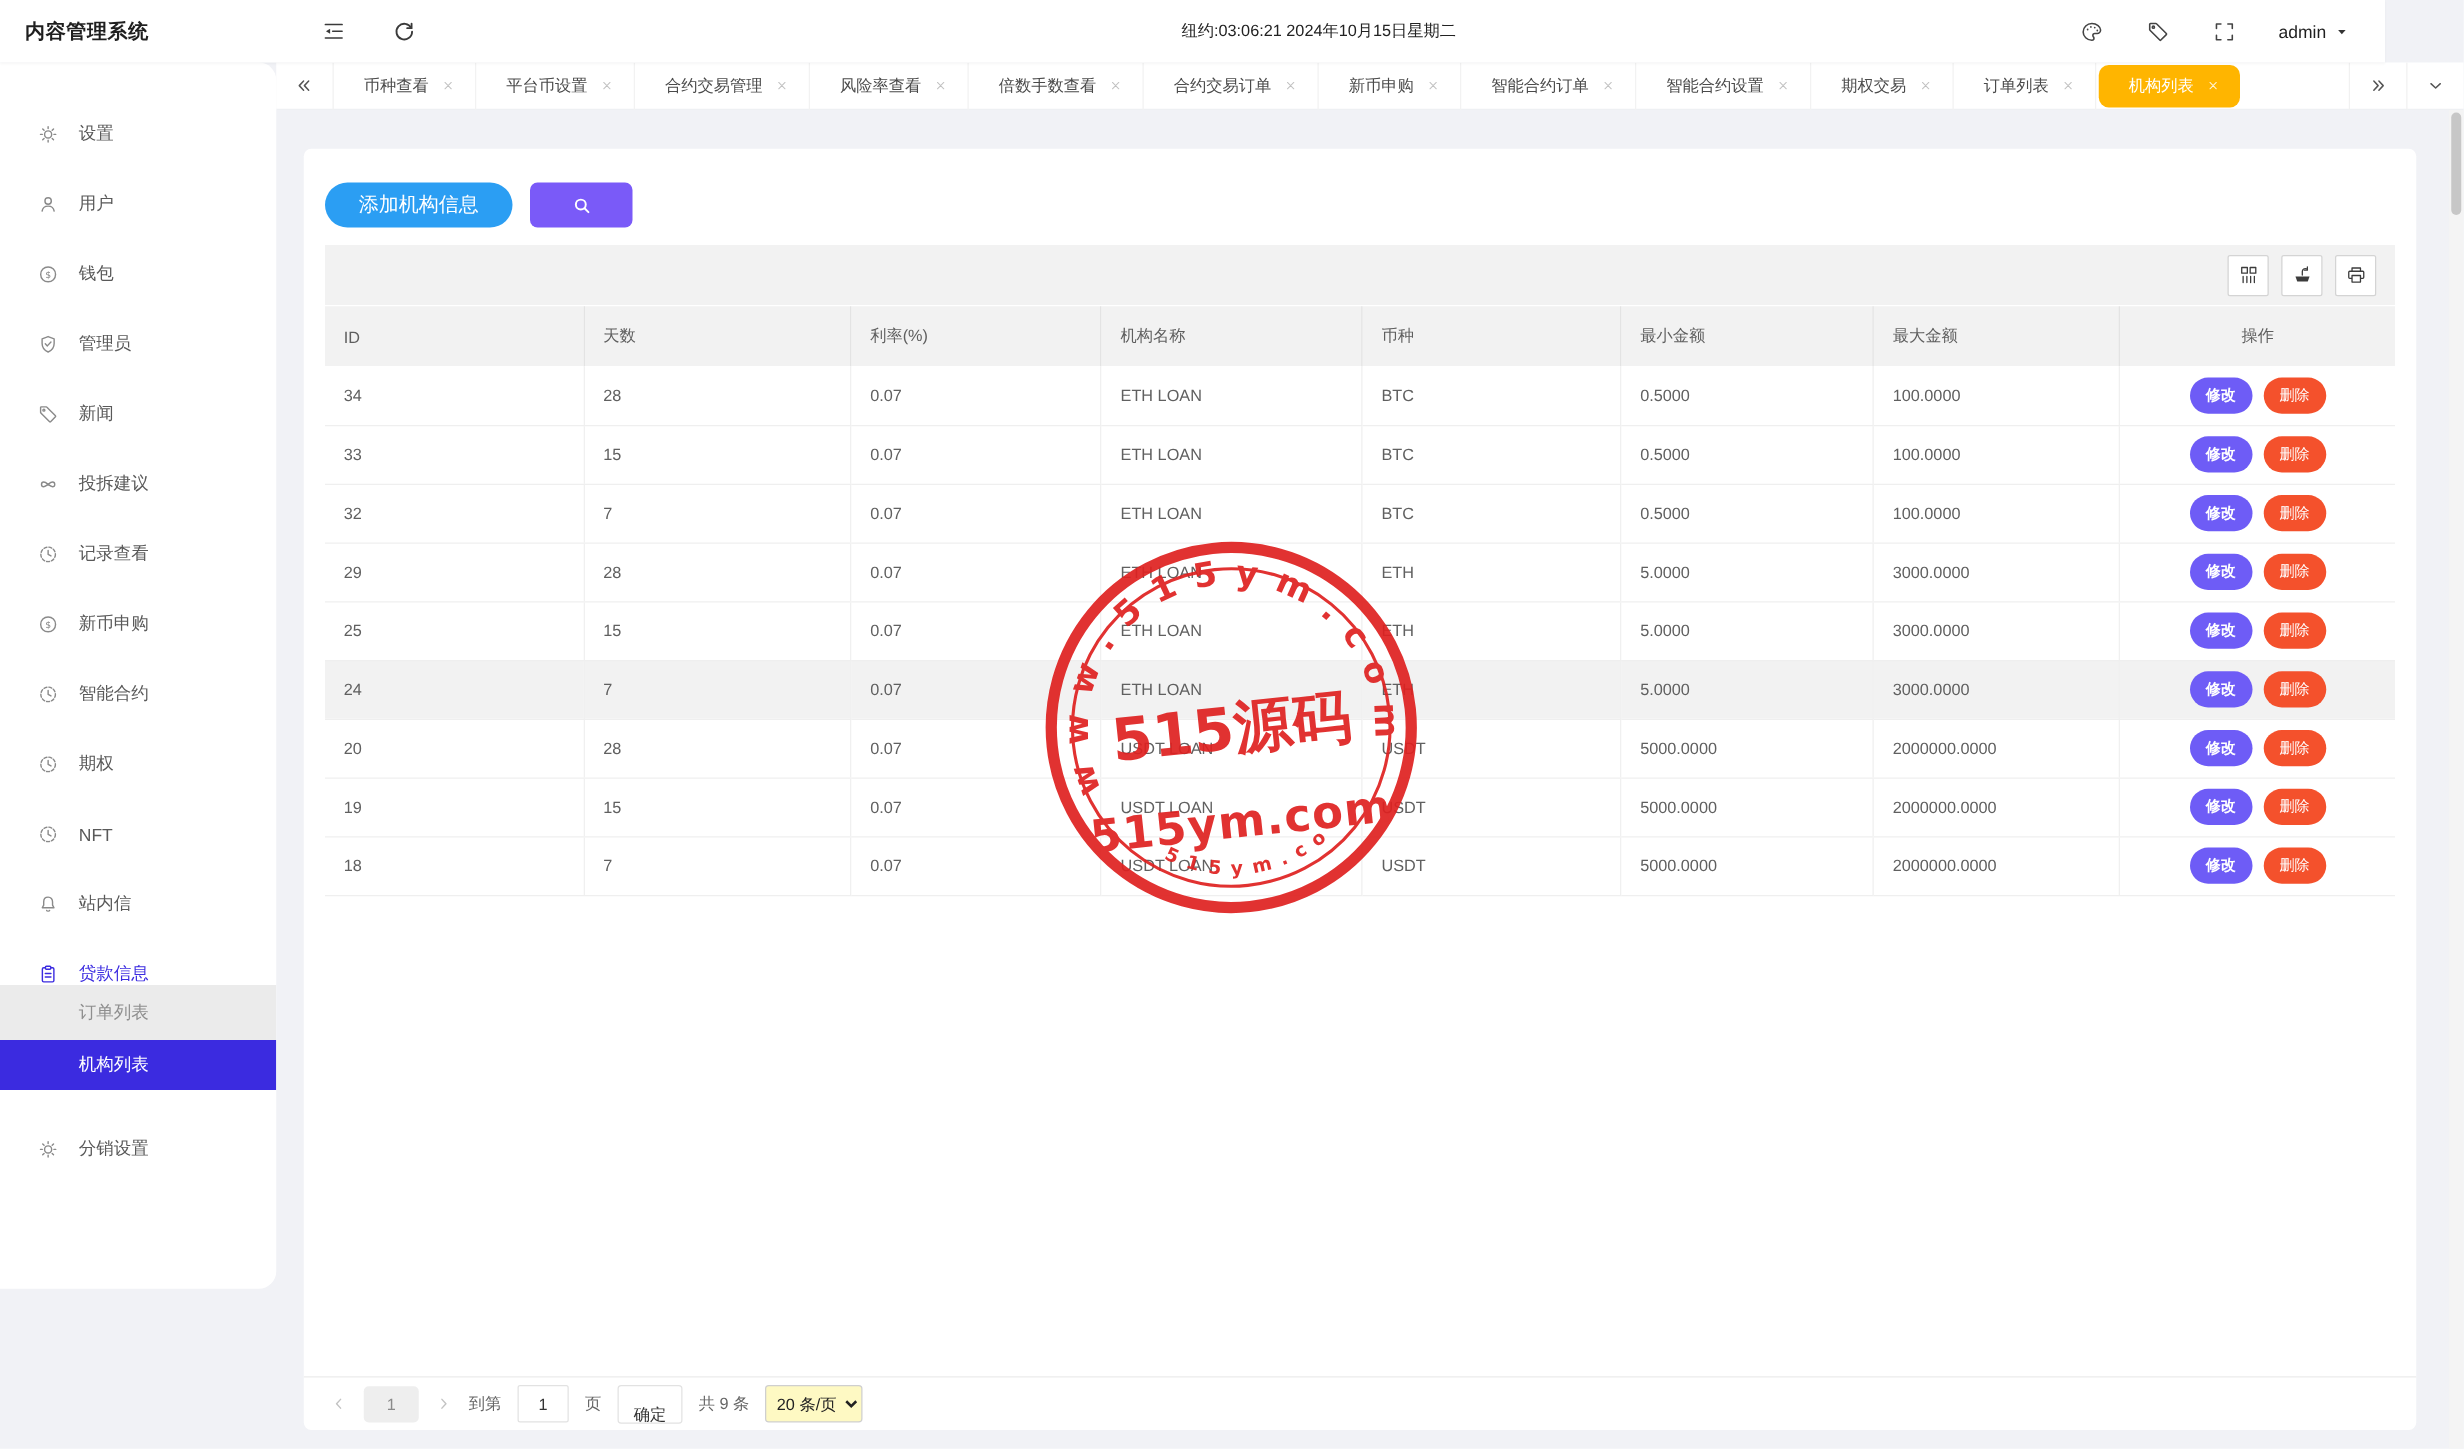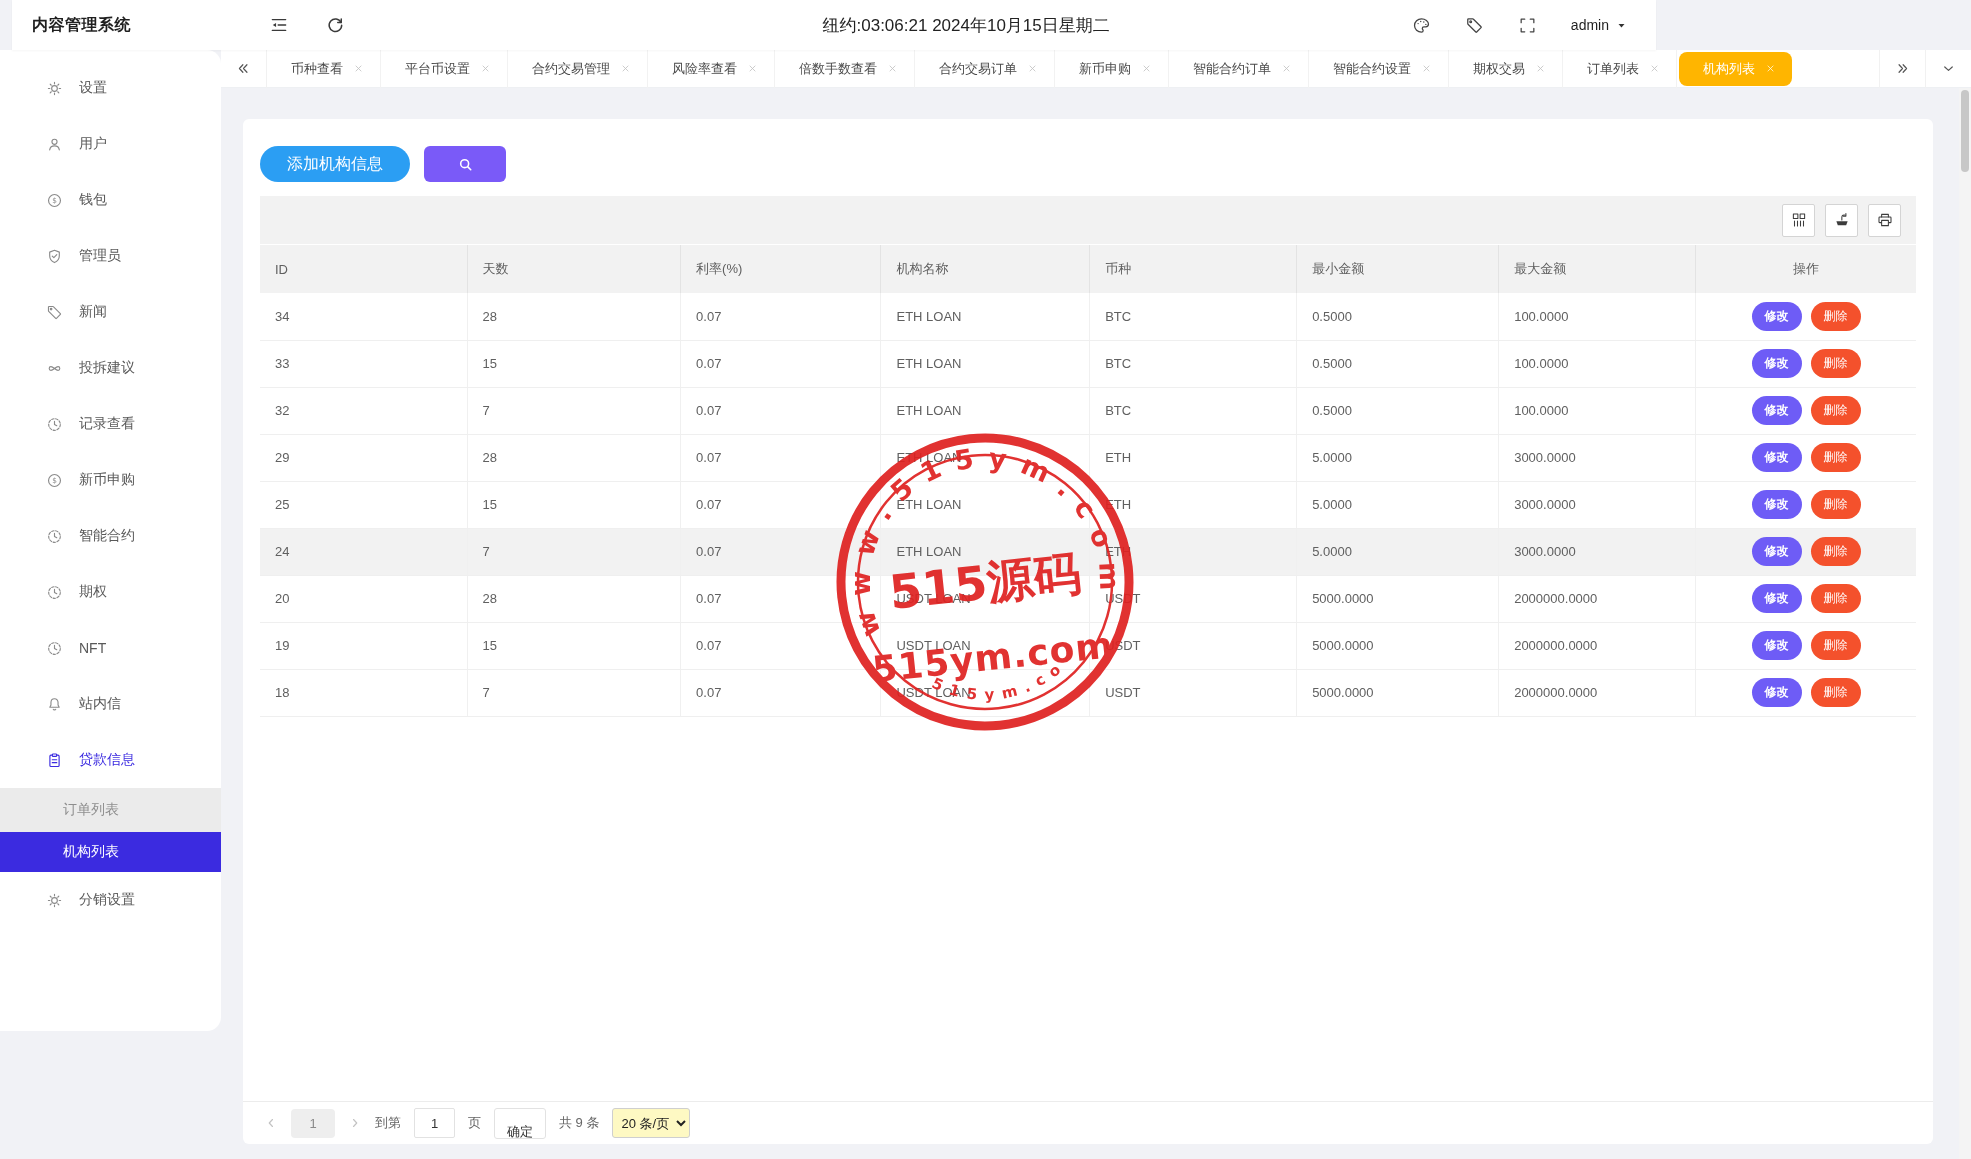--- a/index.html
+++ b/index.html
@@ -3,25 +3,25 @@
 <meta charset="utf-8">
 <style>
   * { margin:0; padding:0; box-sizing:border-box; }
   html,body { width:1971px; height:1159px; overflow:hidden; }
   body { font-family:"Liberation Sans","DejaVu Sans",sans-serif; font-size:13px; color:#333; background:#f1f2f6; position:relative; }
   svg { display:block; }
   .ic { display:inline-flex; align-items:center; justify-content:center; }
   .ic svg { width:100%; height:100%; }
 
   
-  #topbar { position:absolute; top:0; left:12px; width:1644px; height:50px; background:#fff; z-index:30;
+  #topbar { position:absolute; top:0; left:0; width:1908px; height:50px; background:#fff; z-index:30;
             display:flex; align-items:center; box-shadow:0 1px 2px rgba(0,0,0,.04); }
   #app-title { width:221px; padding-left:20px; font-size:16px; font-weight:bold; color:#1f1f1f; letter-spacing:.5px; }
   .topbar-btn { width:20px; height:20px; color:#3a3a3a; margin-left:36px; cursor:pointer; }
-  #topbar-clock { position:absolute; left:50%; transform:translateX(-4%); font-size:17px; color:#222; white-space:nowrap; }
+  #topbar-clock { position:absolute; left:50%; transform:translateX(-4%); font-size:13px; color:#222; white-space:nowrap; }
   #topbar-right { margin-left:auto; display:flex; align-items:center; gap:34px; padding-right:28px; }
   #topbar-right .ic { width:19px; height:19px; color:#444; cursor:pointer; }
   #admin-box { display:flex; align-items:center; gap:6px; cursor:pointer; color:#1f1f1f; font-size:14px;justify-content:flex-end; }
   #admin-box .ic { width:13px; height:13px; color:#333; }
 
   
   #tabbar { position:absolute; top:50px; left:221px; right:0; height:38px; background:#fff; z-index:20;
             display:flex; align-items:center; border-bottom:1px solid #eef0f3; }
   .tab-scroll-btn { width:46px; height:38px; display:flex; align-items:center; justify-content:center; color:#555;
                     border-right:1px solid #f1f1f1; cursor:pointer; flex:0 0 auto; }
@@ -34,21 +34,21 @@
   .tab.active { background:var(--tab-active,#ffb500); color:#fff; border-radius:8px; height:34px; margin:2px 4px 2px 2px;
                 border-right:none; padding:0 16px 0 24px; }
   .tab.active .tab-close { color:rgba(255,255,255,.85); }
   #tab-dropdown-btn { width:46px; height:38px; display:flex; align-items:center; justify-content:center; color:#555;
                       border-left:1px solid #f1f1f1; cursor:pointer; flex:0 0 auto; }
   #tab-dropdown-btn .ic { width:15px; height:15px; }
 
   
   #sidebar { position:absolute; top:50px; left:0; width:221px; height:981px; background:#fff; z-index:25;
              border-radius:0 14px 14px 0; padding-top:10px; overflow:hidden; }
-  .side-item { height:56px; display:flex; align-items:center; padding-left:46px; gap:16px; cursor:pointer; color:#595959; }
+  .side-item { height:56px; display:flex; align-items:flex-end; padding-left:30px; gap:16px; cursor:pointer; color:#595959; }
   .side-item .ic { width:17px; height:17px; color:#8a8a8a; }
   .side-item .side-label { font-size:14px; }
   .side-item.parent-active { color:var(--menu-active,#3b2be0); }
   .side-item.parent-active .ic { color:var(--menu-active,#3b2be0); }
   .side-sub { height:44px; display:flex; align-items:center; padding-left:63px; font-size:14px; color:#8e8e8e; cursor:pointer; }
   .side-sub.hovered { background:#ebebeb; }
   .side-sub.active { background:var(--menu-active,#3b2be0); color:#fff; height:40px; }
 
   
   #main-card { position:absolute; left:243px; top:119px; width:1690px; height:1025px; background:#fff; border-radius:6px;

